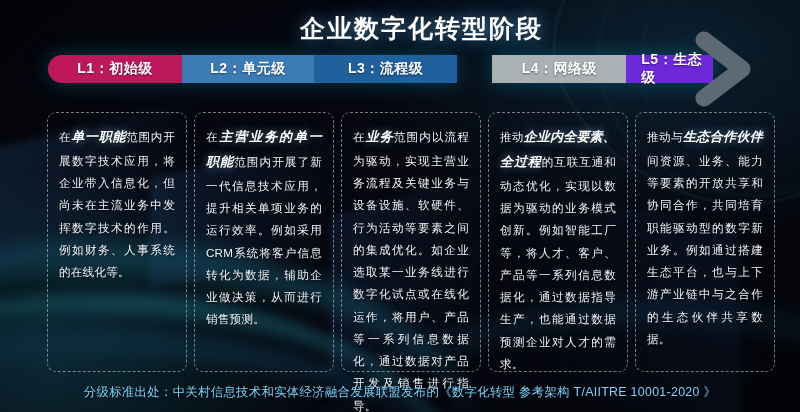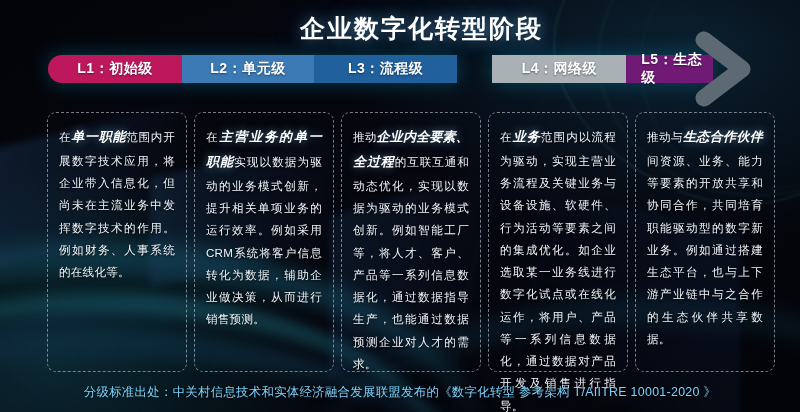--- a/index.html
+++ b/index.html
@@ -93,21 +93,21 @@
     display: flex; align-items: center; justify-content: center;
     font-size: 14px; font-weight: bold; color: #ffffff;
     letter-spacing: .5px;
     text-shadow: 0 1px 2px rgba(0,0,0,.45);
     height: 28px;
   }
   .seg.l1 { width: 142px; background: #be185d; border-radius: 14px 0 0 14px; }
   .seg.l2 { width: 140px; background: #3b7ab4; }
   .seg.l3 { width: 152px; background: #20609d; }
   .seg.l4 { width: 142px; background: #a9b1b5; color: #ffffff; margin-left: 35px; }
-  .seg.l5 { width: 91px; background: #701a75; padding-left: 15px; }
+  .seg.l5 { width: 91px; background: #6d28d9; padding-left: 15px; }
   .arrow-head {
     position: absolute; left: 694px; top: 30px;
     width: 86px; height: 78px;
   }
 
   
   .cards {
     position: absolute; left: 47px; top: 112px;
     width: 728px; height: 260px;
     display: flex; gap: 7px;
@@ -188,35 +188,35 @@
   </svg>
 
   <div class="cards">
     <div class="card">
       <div class="card-text">
         <span>在</span><b>单一职能</b><span>范围内开展数字技术应用，将企业带入信息化，但尚未在主流业务中发挥数字技术的作用。例如财务、人事系统的在线化等。</span>
       </div>
     </div>
     <div class="card">
       <div class="card-text">
-        <span>在</span><b>主营业务的单一职能</b><span>实现以数据为驱动的业务模式创新，提升相关单项业务的运行效率。例如采用CRM系统将客户信息转化为数据，辅助企业做决策，从而进行销售预测。</span>
+        <span>在</span><b>主营业务的单一职能</b><span>范围内开展了新一代信息技术应用，提升相关单项业务的运行效率。例如采用CRM系统将客户信息转化为数据，辅助企业做决策，从而进行销售预测。</span>
+      </div>
+    </div>
+    <div class="card">
+      <div class="card-text">
+        <span>在</span><b>业务</b><span>范围内以流程为驱动，实现主营业务流程及关键业务与设备设施、软硬件、行为活动等要素之间的集成优化。如企业选取某一业务线进行数字化试点或在线化运作，将用户、产品等一系列信息数据化，通过数据对产品开发及销售进行指导。</span>
       </div>
     </div>
     <div class="card">
       <div class="card-text">
         <span>推动</span><b>企业内全要素、全过程</b><span>的互联互通和动态优化，实现以数据为驱动的业务模式创新。例如智能工厂等，将人才、客户、产品等一系列信息数据化，通过数据指导生产，也能通过数据预测企业对人才的需求。</span>
       </div>
     </div>
     <div class="card">
       <div class="card-text">
-        <span>在</span><b>业务</b><span>范围内以流程为驱动，实现主营业务流程及关键业务与设备设施、软硬件、行为活动等要素之间的集成优化。如企业选取某一业务线进行数字化试点或在线化运作，将用户、产品等一系列信息数据化，通过数据对产品开发及销售进行指导。</span>
-      </div>
-    </div>
-    <div class="card">
-      <div class="card-text">
         <span>推动与</span><b>生态合作伙伴</b><span>间资源、业务、能力等要素的开放共享和协同合作，共同培育职能驱动型的数字新业务。例如通过搭建生态平台，也与上下游产业链中与之合作的生态伙伴共享数据。</span>
       </div>
     </div>
   </div>
 
   <div class="footer">分级标准出处：中关村信息技术和实体经济融合发展联盟发布的《数字化转型 参考架构 T/AIITRE 10001-2020 》</div>
 
 </div>
 
 </body></html>

